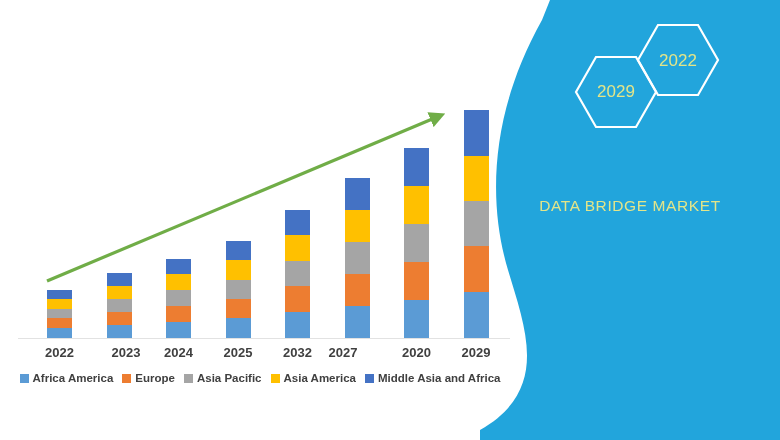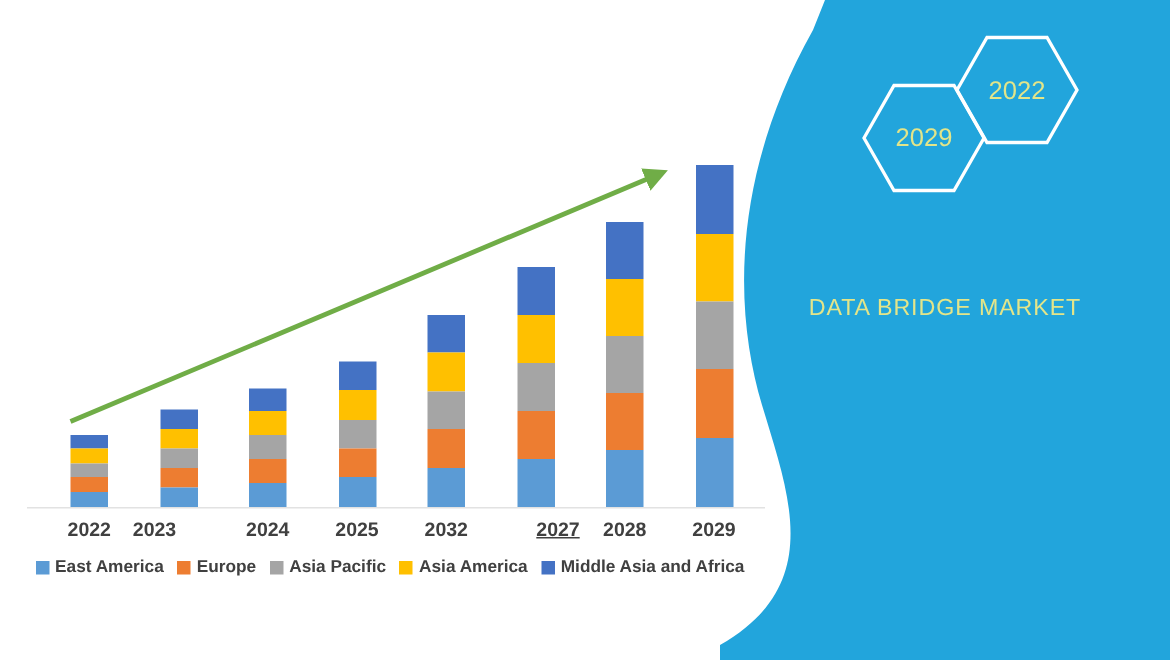--- a/index.html
+++ b/index.html
@@ -133,33 +133,33 @@
           <marker id="arrowhead" markerWidth="5" markerHeight="5" refX="2.2" refY="2.5" orient="auto" markerUnits="strokeWidth">
             <path d="M0,0 L5,2.5 L0,5 z" fill="#70ad47"></path>
           </marker>
         </defs>
         <line id="trend-line" x1="47" y1="281" x2="437" y2="117" stroke="#70ad47" stroke-width="3.2" marker-end="url(#arrowhead)"></line>
       </svg>
     </div>
 
     <div class="xlabels" id="xlabels">
         <div class="xlabel" style="left: 29.5px;">2022</div>
-        <div class="xlabel" style="left: 73px;">2023</div>
+        <div class="xlabel" style="left: 96px;">2023</div>
         <div class="xlabel" style="left: 148.5px;">2024</div>
         <div class="xlabel" style="left: 208px;">2025</div>
         <div class="xlabel" style="left: 267.5px;">2032</div>
-        <div class="xlabel" style="left: 342px; text-decoration: underline;">2027</div>
-        <div class="xlabel" style="left: 386.5px;">2028</div>
+        <div class="xlabel" style="left: 313px;">2027</div>
+        <div class="xlabel" style="left: 386.5px;">2020</div>
         <div class="xlabel" style="left: 446px;">2029</div>
       </div>
 
     <div class="legend" id="legend">
         <div class="legend-item">
           <span class="legend-swatch" style="background: rgb(91, 155, 213);"></span>
-          <span>East America</span>
+          <span>Africa America</span>
         </div>
         <div class="legend-item">
           <span class="legend-swatch" style="background: rgb(237, 125, 49);"></span>
           <span>Europe</span>
         </div>
         <div class="legend-item">
           <span class="legend-swatch" style="background: rgb(165, 165, 165);"></span>
           <span>Asia Pacific</span>
         </div>
         <div class="legend-item">

